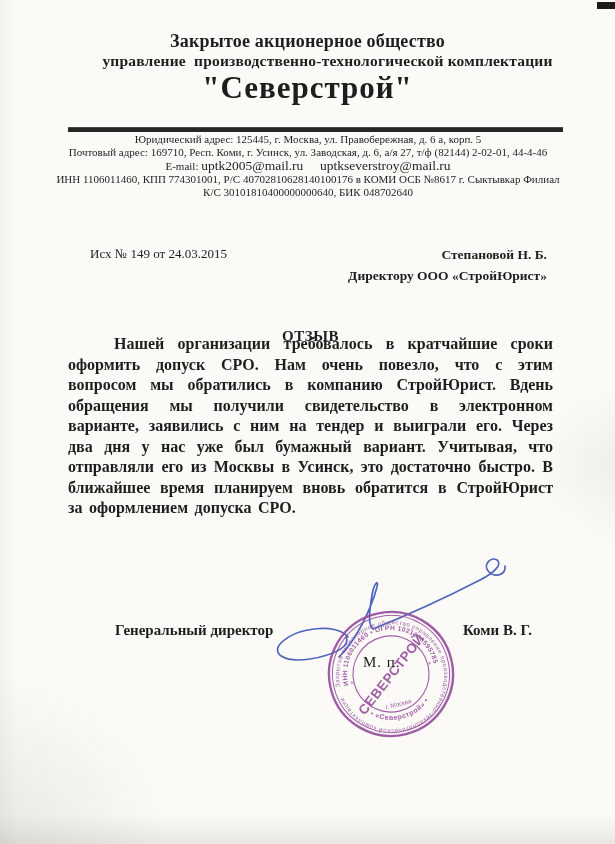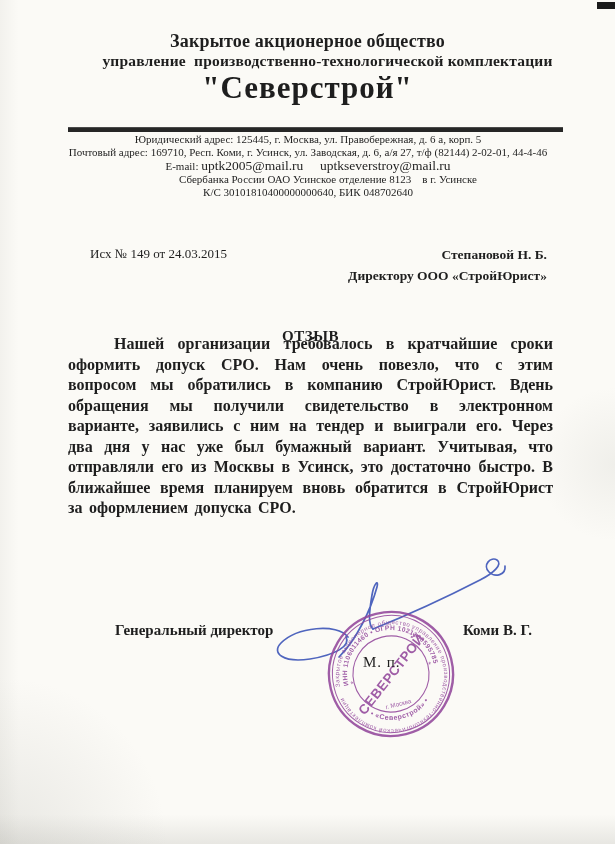--- a/index.html
+++ b/index.html
@@ -56,21 +56,21 @@
 <div class="abs rule"></div>
 
 <div class="abs contacts">
   <div>Юридический адрес: 125445, г. Москва, ул. Правобережная, д. 6 а, корп. 5</div>
   <div>Почтовый адрес: 169710, Респ. Коми, г. Усинск, ул. Заводская, д. 6, а/я 27, т/ф (82144) 2-02-01, 44-4-46</div>
   <div class="email-row">
     <span>E-mail:</span>
     <span class="email">uptk2005@mail.ru</span>
     <span class="email">uptkseverstroy@mail.ru</span>
   </div>
-  <div class="keep">Сбербанка России ОАО Усинское отделение 8123    в г. Усинске</div>
+  <div>ИНН 1106011460, КПП 774301001, Р/С 40702810628140100176 в КОМИ ОСБ №8617 г. Сыктывкар Филиал</div>
   <div>К/С 30101810400000000640, БИК 048702640</div>
 </div>
 
 <div class="abs outref">Исх № 149 от 24.03.2015</div>
 <div class="abs recipient">
   <div>Степановой Н. Б.</div>
   <div>Директору ООО «СтройЮрист»</div>
 </div>
 
 <div class="abs title">ОТЗЫВ</div>

